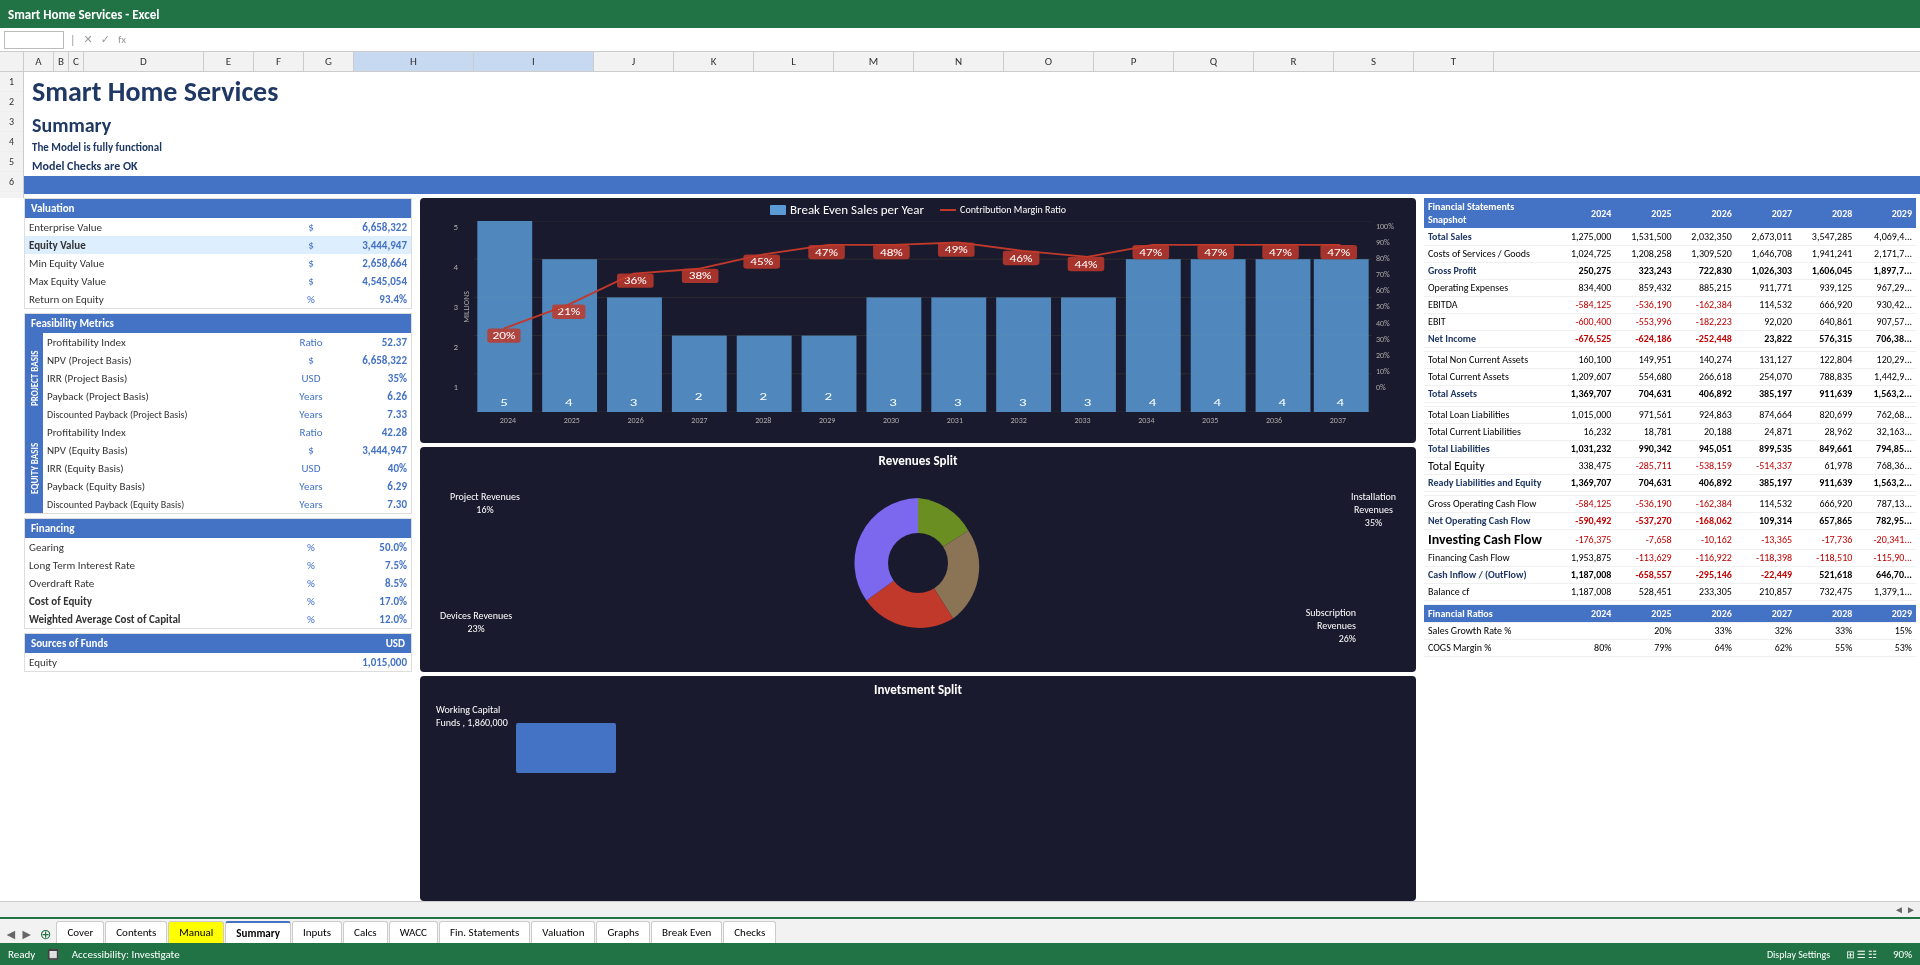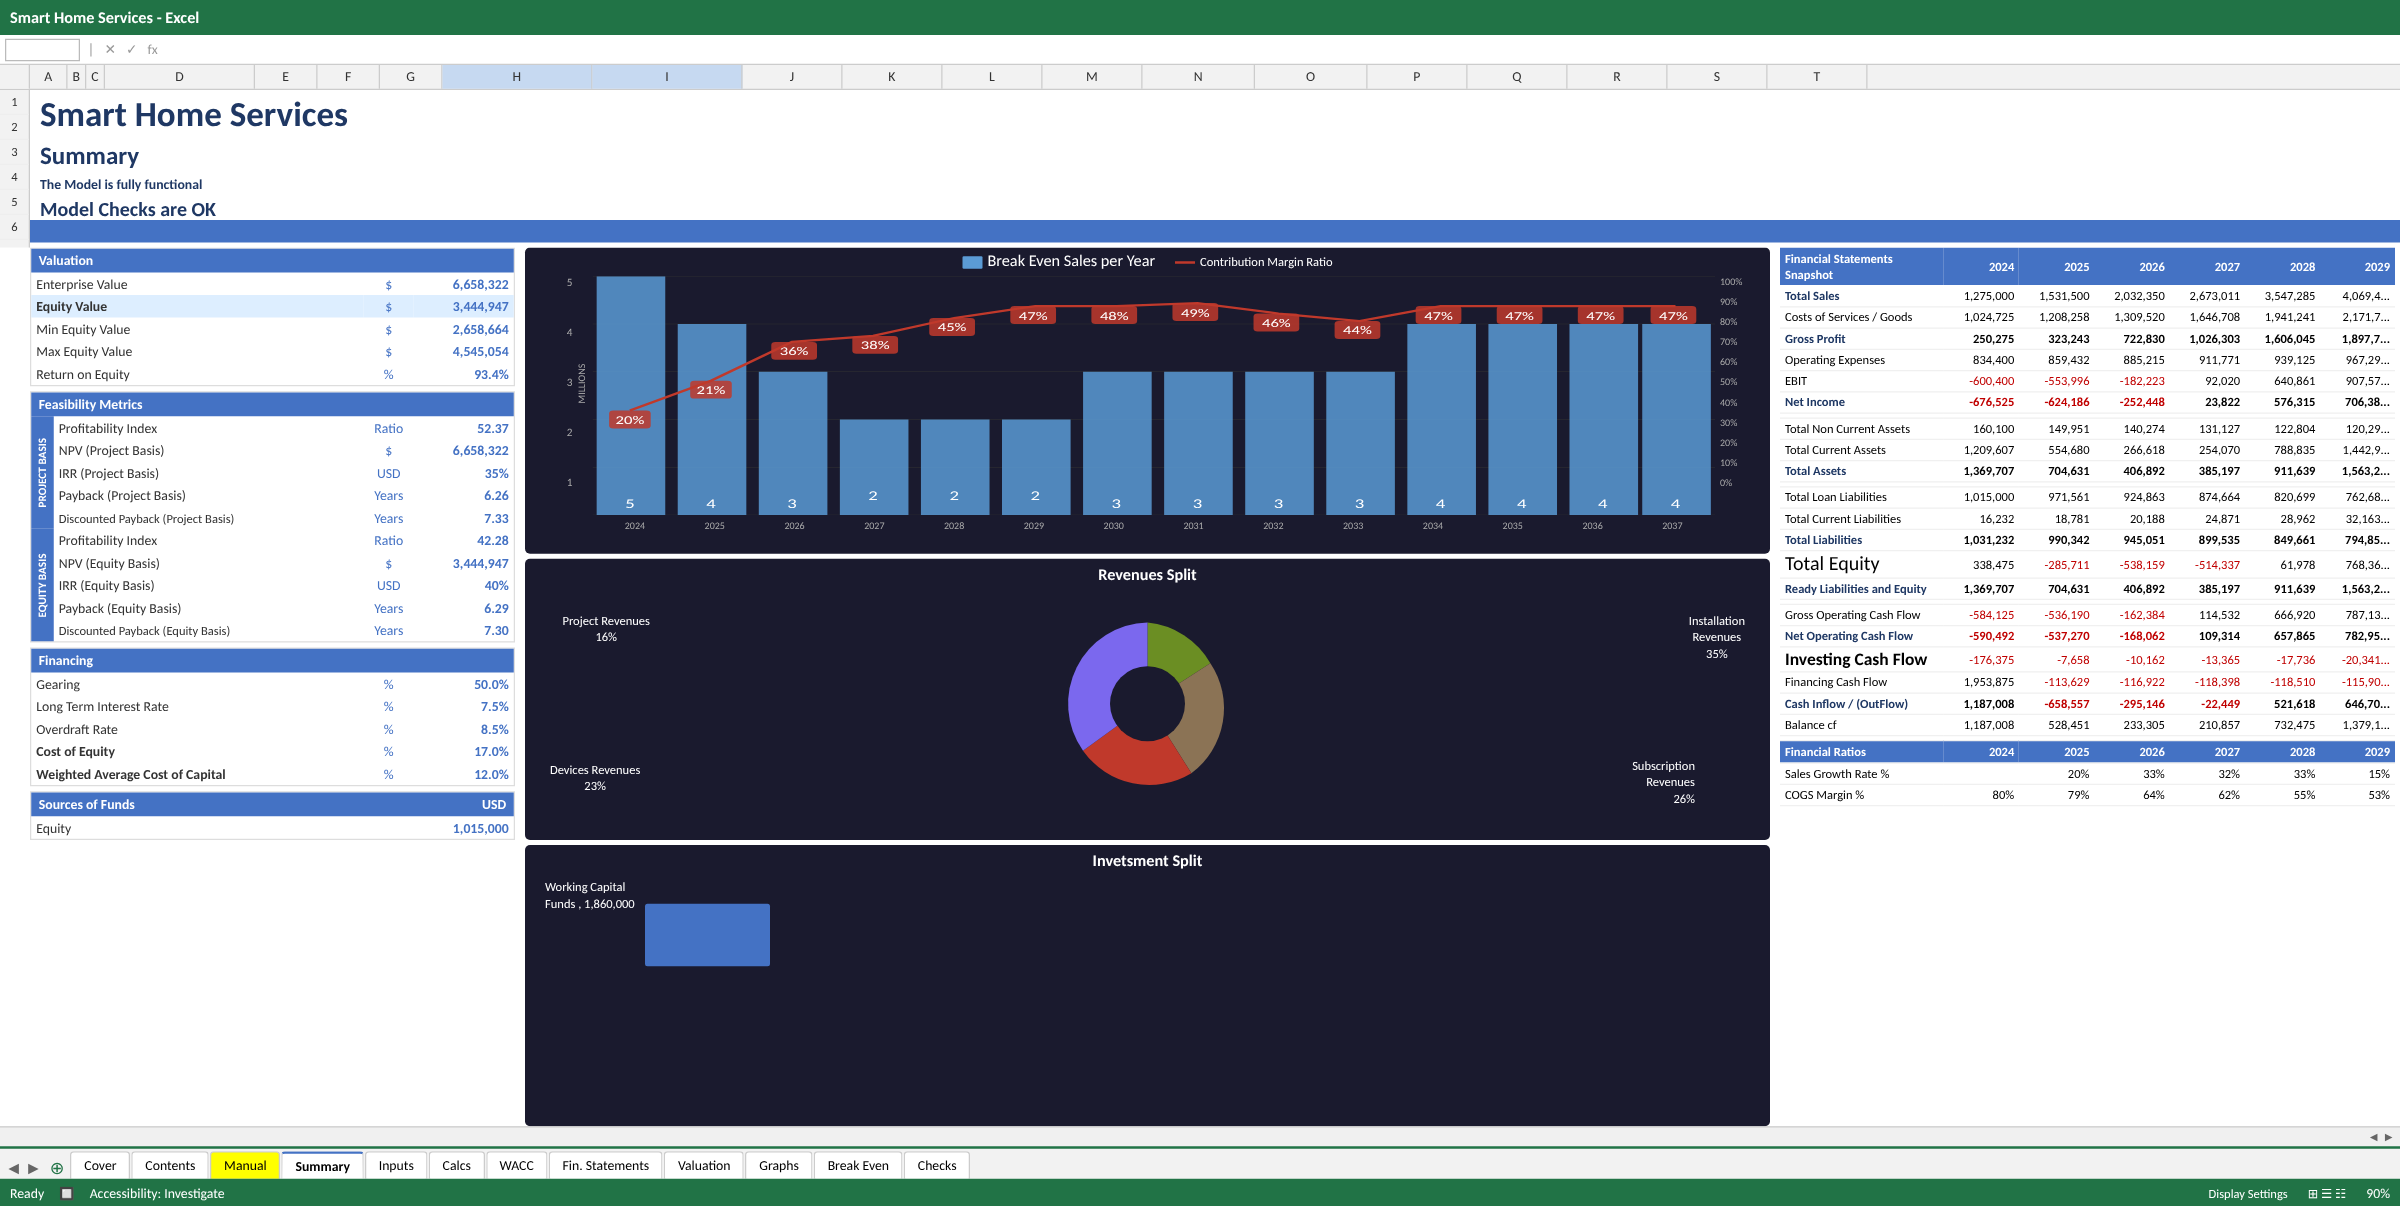--- a/index.html
+++ b/index.html
@@ -113,21 +113,21 @@
         <div class="title-row1">
           <span style="font-size:28px;font-weight:700;color:#1F3864;">Smart Home Services</span>
         </div>
         <div class="title-row2">
           <span style="font-size:20px;font-weight:700;color:#1F3864;">Summary</span>
         </div>
         <div class="subtitle">
           <span style="font-size:11px;color:#1F3864;font-weight:600;">The Model is fully functional</span>
         </div>
         <div class="subtitle">
-          <span style="font-size:16px;color:#1F3864;font-weight:600;">Model Checks are OK</span>
+          <span style="font-size:12px;color:#1F3864;font-weight:600;">Model Checks are OK</span>
         </div>
         <div style="height:18px;background:#4472C4;"></div>
         <div style="height:4px;"></div>
       </div>
     </div>
 
     <div style="display:flex;flex:1;overflow:hidden;padding:0 0 0 24px;">
 
       <div style="width:392px;flex-shrink:0;overflow-y:auto;padding-right:4px;">
 
@@ -504,20 +504,29 @@
             <tr>
               <td style="font-size:10px;">Operating Expenses</td>
               <td style="text-align:right;font-size:10px;">834,400</td>
               <td style="text-align:right;font-size:10px;">859,432</td>
               <td style="text-align:right;font-size:10px;">885,215</td>
               <td style="text-align:right;font-size:10px;">911,771</td>
               <td style="text-align:right;font-size:10px;">939,125</td>
               <td style="text-align:right;font-size:10px;">967,29...</td>
             </tr>
             <tr>
+              <td style="font-size:10px;">EBITDA</td>
+              <td style="text-align:right;font-size:10px;color:#C00000;">-584,125</td>
+              <td style="text-align:right;font-size:10px;color:#C00000;">-536,190</td>
+              <td style="text-align:right;font-size:10px;color:#C00000;">-162,384</td>
+              <td style="text-align:right;font-size:10px;">114,532</td>
+              <td style="text-align:right;font-size:10px;">666,920</td>
+              <td style="text-align:right;font-size:10px;">930,42...</td>
+            </tr>
+            <tr>
               <td style="font-size:10px;">EBIT</td>
               <td style="text-align:right;font-size:10px;color:#C00000;">-600,400</td>
               <td style="text-align:right;font-size:10px;color:#C00000;">-553,996</td>
               <td style="text-align:right;font-size:10px;color:#C00000;">-182,223</td>
               <td style="text-align:right;font-size:10px;">92,020</td>
               <td style="text-align:right;font-size:10px;">640,861</td>
               <td style="text-align:right;font-size:10px;">907,57...</td>
             </tr>
             <tr>
               <td style="font-weight:700;color:#1F3864;font-size:10px;">Net Income</td>
@@ -582,21 +591,21 @@
             <tr>
               <td style="font-weight:700;color:#1F3864;font-size:10px;">Total Liabilities</td>
               <td style="text-align:right;font-size:10px;font-weight:700;">1,031,232</td>
               <td style="text-align:right;font-size:10px;font-weight:700;">990,342</td>
               <td style="text-align:right;font-size:10px;font-weight:700;">945,051</td>
               <td style="text-align:right;font-size:10px;font-weight:700;">899,535</td>
               <td style="text-align:right;font-size:10px;font-weight:700;">849,661</td>
               <td style="text-align:right;font-size:10px;font-weight:700;">794,85...</td>
             </tr>
             <tr>
-              <td style="font-size:16px;">Total Equity</td>
+              <td style="font-size:12px;">Total Equity</td>
               <td style="text-align:right;font-size:10px;">338,475</td>
               <td style="text-align:right;font-size:10px;color:#C00000;">-285,711</td>
               <td style="text-align:right;font-size:10px;color:#C00000;">-538,159</td>
               <td style="text-align:right;font-size:10px;color:#C00000;">-514,337</td>
               <td style="text-align:right;font-size:10px;">61,978</td>
               <td style="text-align:right;font-size:10px;">768,36...</td>
             </tr>
             <tr>
               <td style="font-weight:700;color:#1F3864;font-size:10px;">Ready Liabilities and Equity</td>
               <td style="text-align:right;font-size:10px;font-weight:700;">1,369,707</td>

